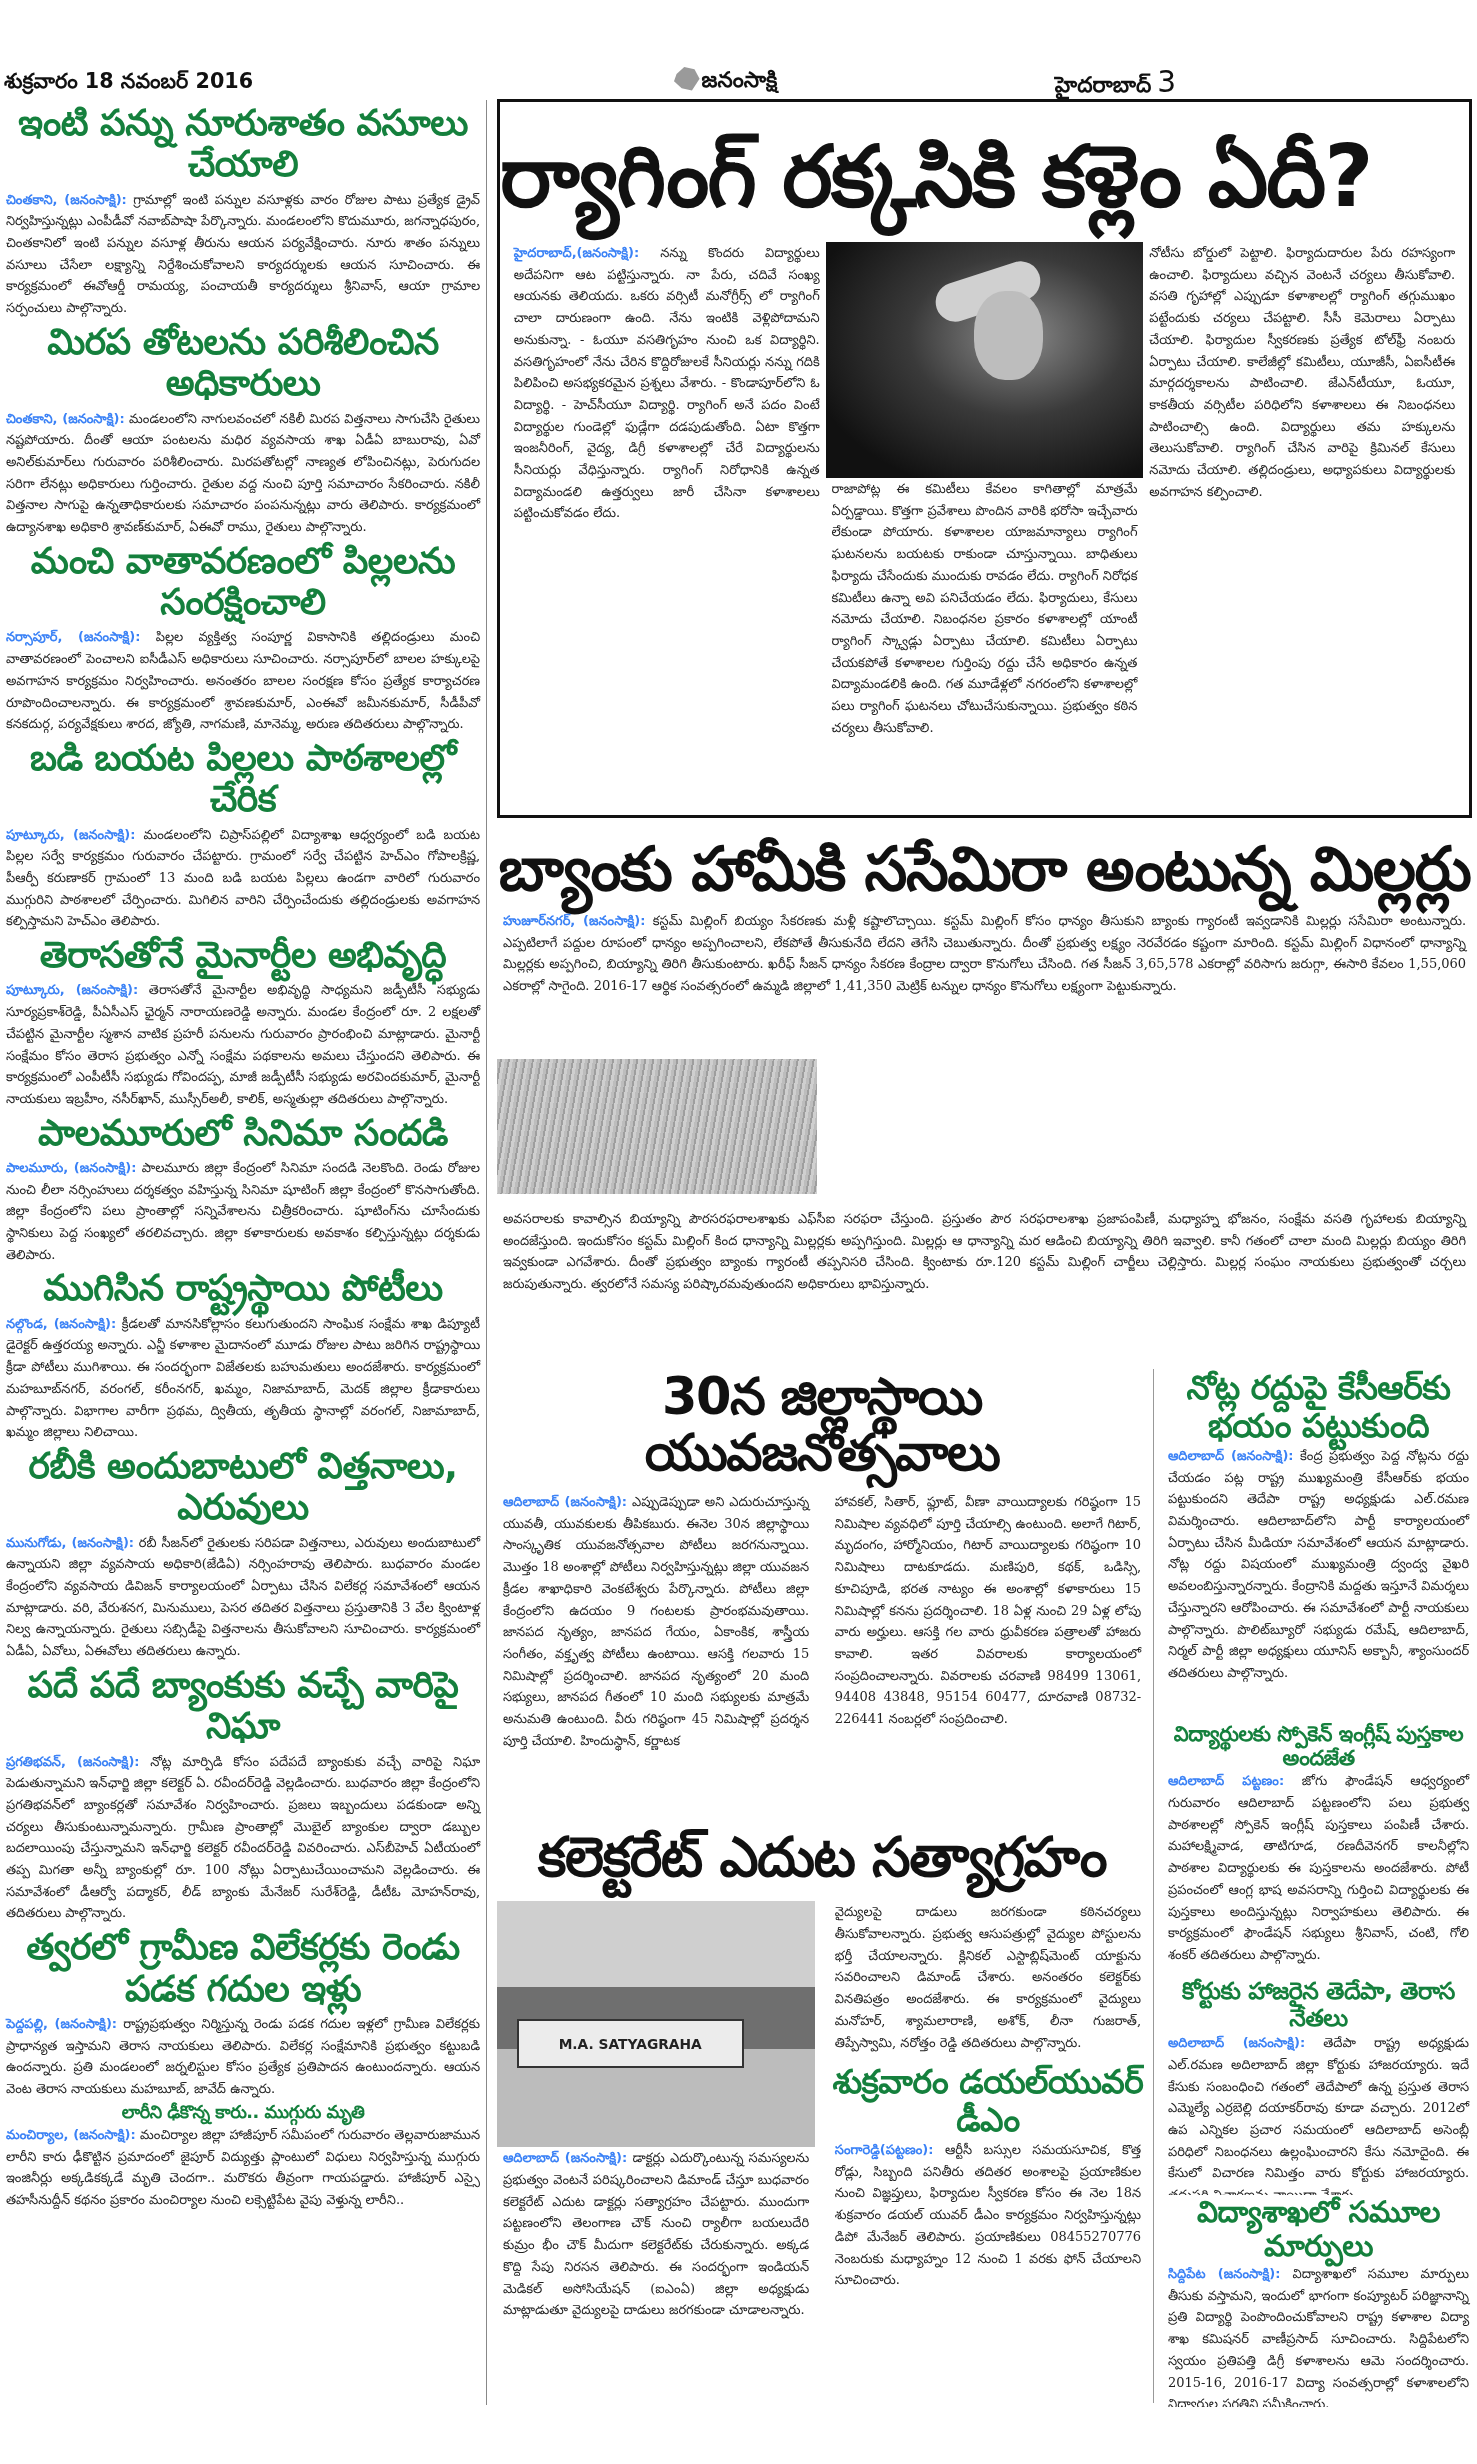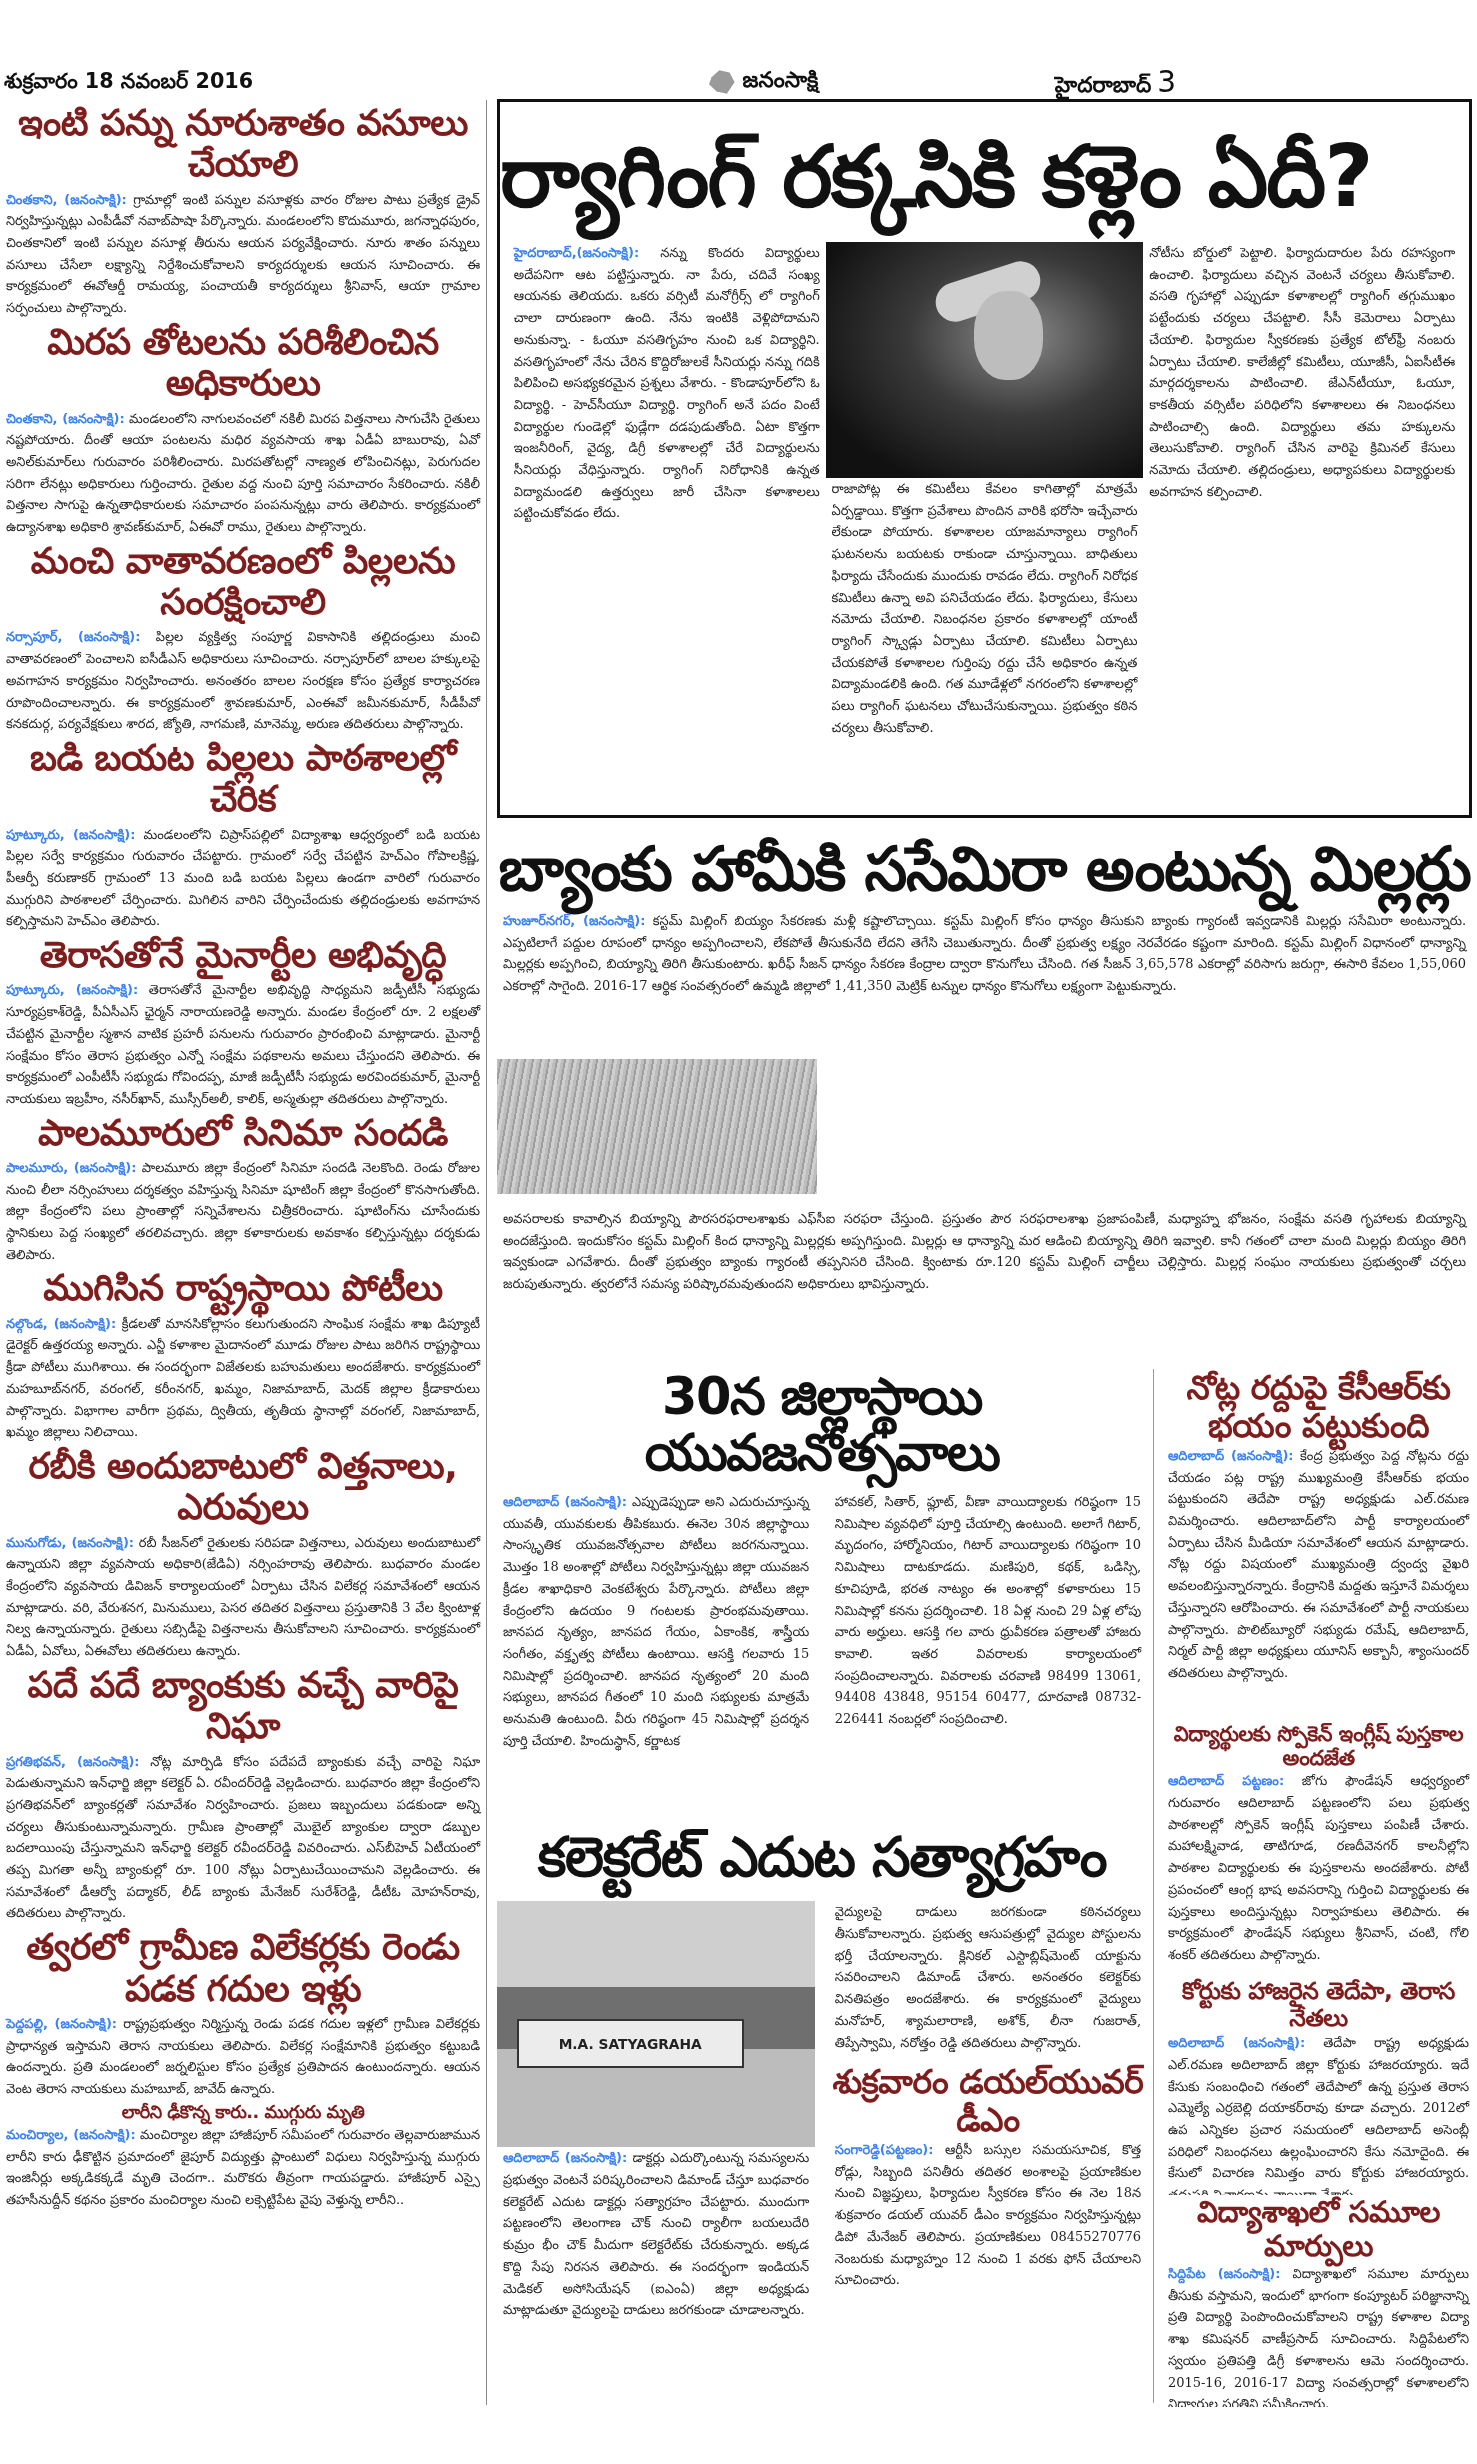--- a/index.html
+++ b/index.html
@@ -1,29 +1,29 @@
 <!DOCTYPE html>
 <html><head>
 <meta charset="utf-8">
 <style>
   * { box-sizing: border-box; margin: 0; padding: 0; }
   html, body { width: 1478px; height: 2465px; background: #ffffff; overflow: hidden; }
   body { font-family: "DejaVu Sans", sans-serif; color: #111; position: relative; }
 
   .masthead { position: absolute; top: 65px; left: 0; width: 1184px; height: 33px; }
   .mh-date { position: absolute; left: 3.9px; top: 3.9px; font-size: 20.7px; font-weight: bold; }
-  .mh-logo { position: absolute; left: 709px; top: 2px; font-size: 21.7px; font-weight: bold; display: flex; align-items: center; gap: 8px; }
+  .mh-logo { position: absolute; left: 674px; top: 2px; font-size: 21.7px; font-weight: bold; display: flex; align-items: flex-start; gap: 2px; }
   .mh-logo .map { width: 25.6px; height: 23.6px; background: #9a9a9a; clip-path: polygon(10% 30%, 40% 0, 80% 10%, 100% 50%, 70% 100%, 30% 90%, 0 60%); }
   .mh-city { position: absolute; right: 7.9px; top: 0; font-size: 21.7px; font-weight: bold; }
   .mh-city .pg { font-size: 29.6px; font-weight: normal; margin-left: 5.9px; }
 
   .col-left { position: absolute; left: 0; top: 100px; width: 486px; height: 2305px; overflow: hidden; }
   .col-left-rule { position: absolute; left: 486px; top: 100px; width: 1px; height: 2305px; background: #888; }
 
-  .hl { font-weight: bold; text-align: center; line-height: 1.15; color: #7f1d1d; letter-spacing: -0.5px; }
+  .hl { font-weight: bold; text-align: center; line-height: 1.15; color: #15803d; letter-spacing: -0.5px; }
   .hl-l { font-size: 36px; margin: 2px 0 3.9px 0; }
   .hl-s { font-size: 17.7px; margin: 2px 0; }
   .body { font-family: "DejaVu Serif", serif; font-size: 13px; line-height: 21.7px; text-align: justify; color: #222; padding: 0 5.9px; }
   .body b { font-family: "DejaVu Sans", sans-serif; font-weight: bold; color: #3b82f6; }
 
   .lead-box { position: absolute; left: 497px; top: 99px; width: 975px; height: 719px; border: 3px solid #111; }
   .lead-hl { font-size: 85px; font-weight: bold; margin-top: 27.6px; letter-spacing: -2px; line-height: 1.1; }
   .lead-cols { position: absolute; top: 140px; left: 7.9px; right: 7.9px; bottom: 5.9px; display: flex; gap: 0; }
   .lead-col { flex: 1; overflow: hidden; padding: 0; }
   .lead-photo { width: 320px; height: 236px; background: radial-gradient(ellipse at 60% 40%, #8a8a8a 0%, #3a3a3a 40%, #111 80%); position: relative; flex: none; }

